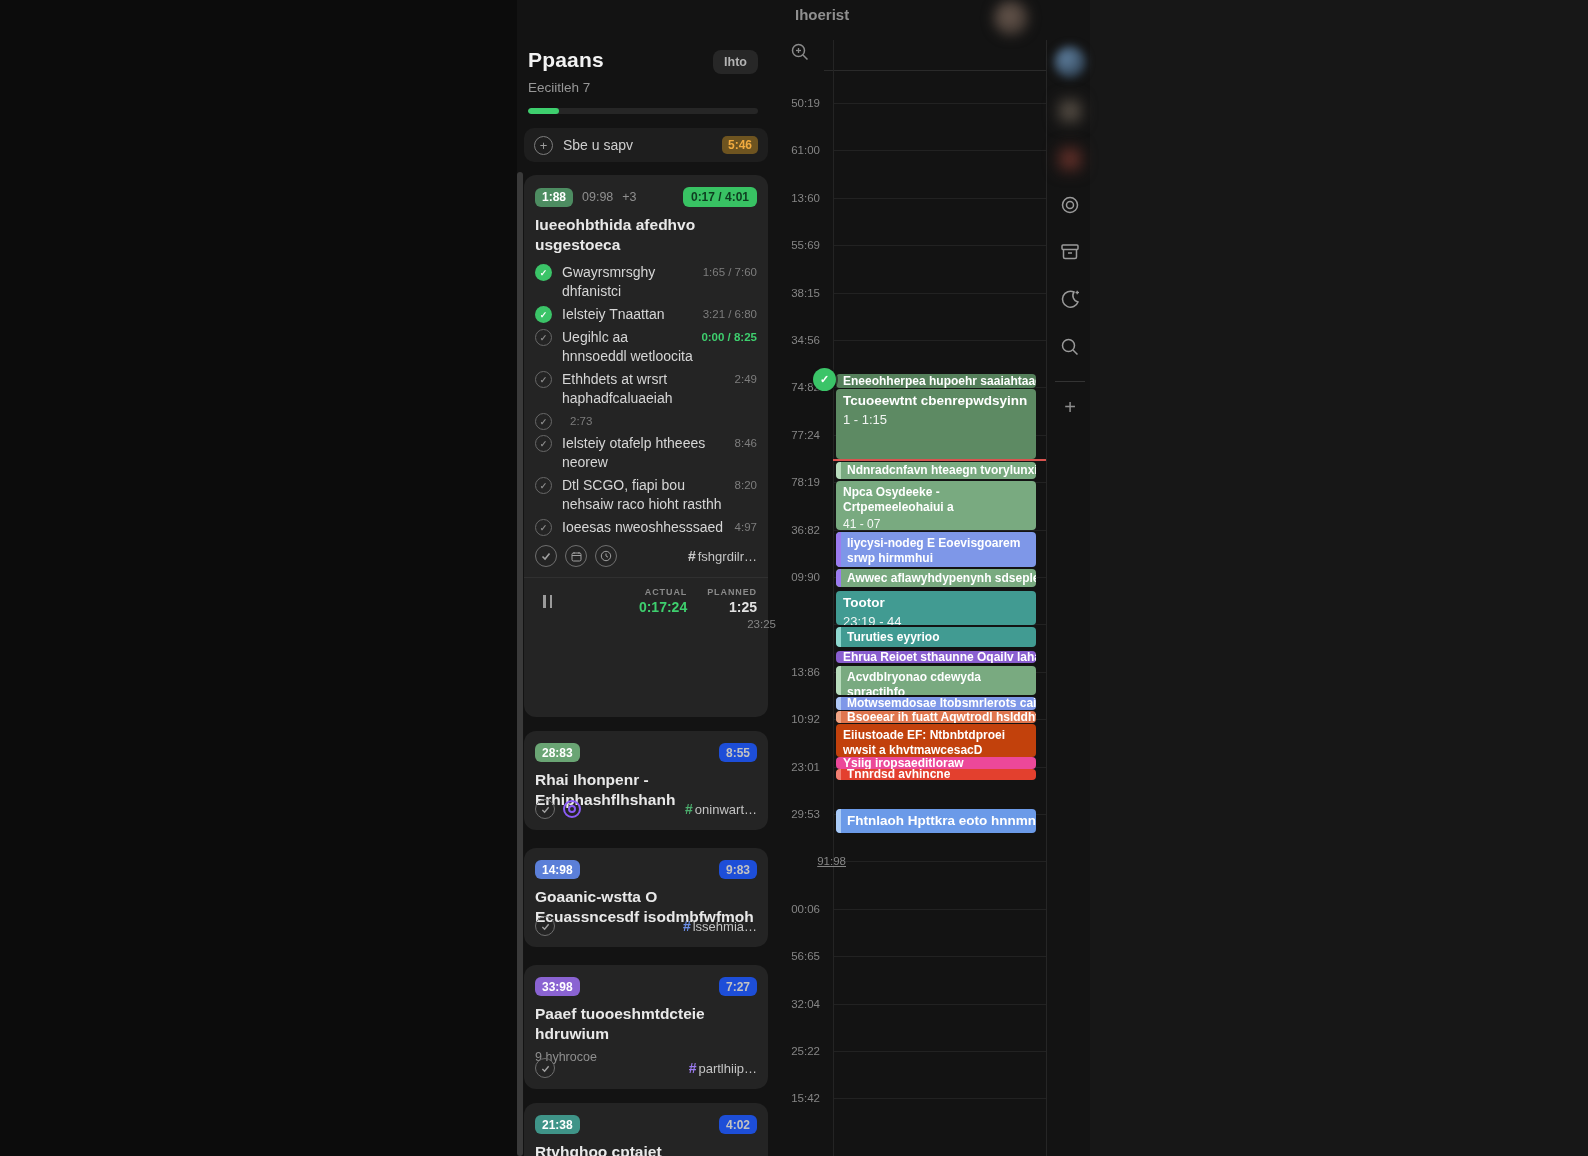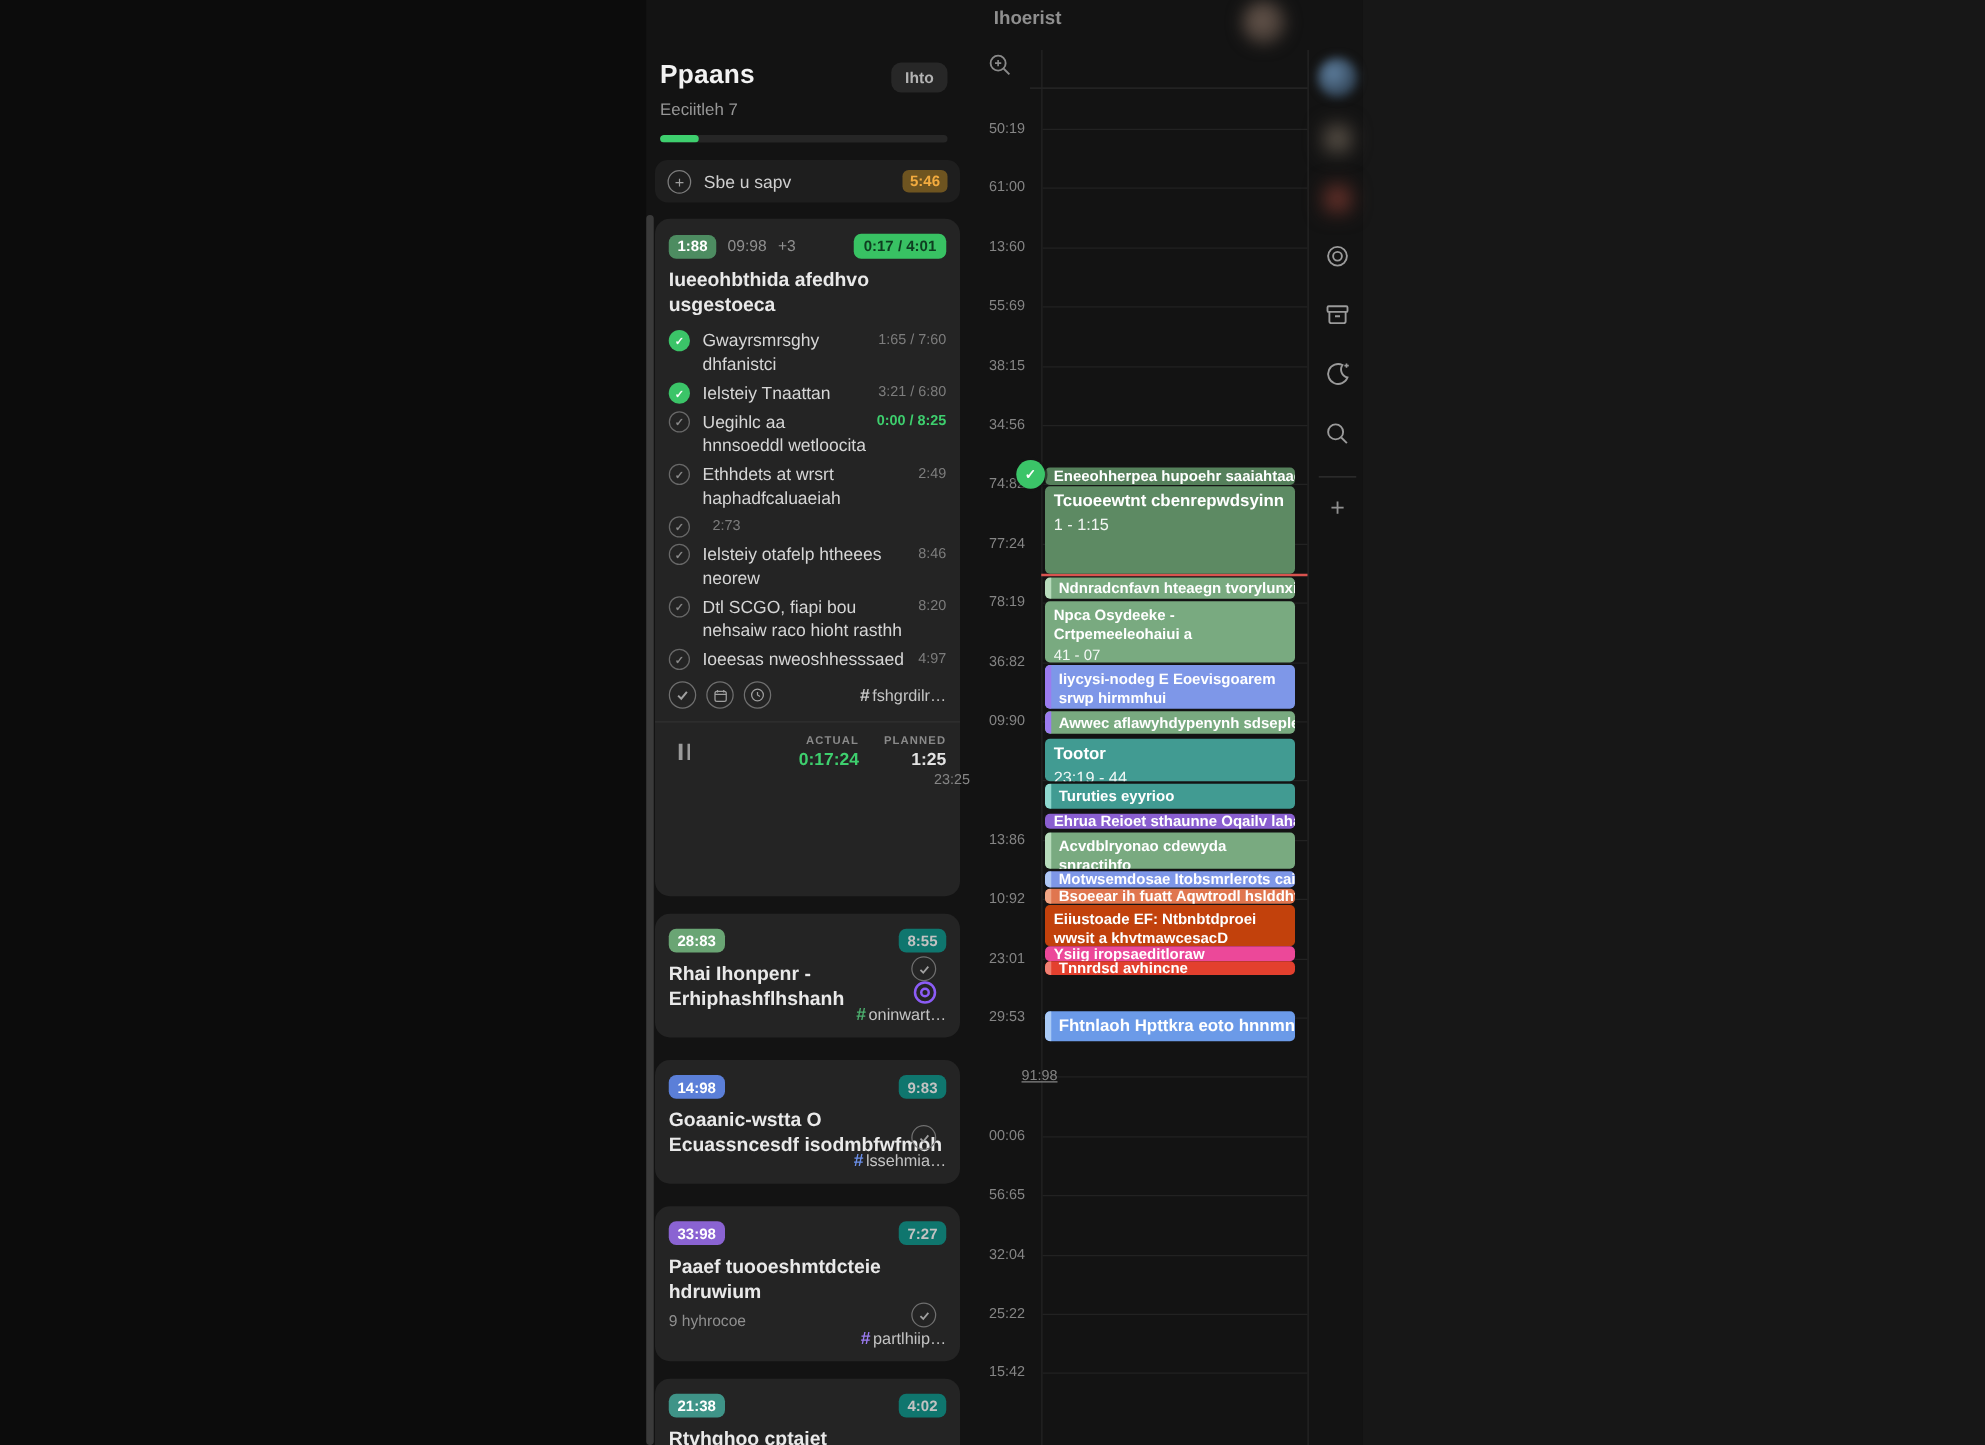--- a/index.html
+++ b/index.html
@@ -28,21 +28,21 @@
     display:flex; align-items:center; justify-content:center; font-size:13px; line-height:1; margin-right:10px; }
   .add-label { font-size:14px; color:#cfcfcf; flex:1; }
   .add-badge { font-size:12px; font-weight:700; padding:2px 6px; border-radius:5px; }
 
   .card { position:absolute; left:7px; width:244px; background:#242424; border-radius:12px; overflow:hidden; }
   .card-pad { padding:12px 11px; }
   .badge-row { display:flex; align-items:center; }
   .badge { font-size:12px; font-weight:700; color:#fff; padding:2.5px 7px; border-radius:6px; }
   .meta-txt { font-size:12.5px; color:#8f8f8f; margin-left:9px; }
   .timer-badge { margin-left:auto; font-size:12px; font-weight:700; padding:3px 8px; border-radius:6px; }
-  .dur-badge { margin-left:auto; background:#0f766e; color:#c2c2c2; font-size:12px; font-weight:700; padding:2.5px 7px; border-radius:6px; }
+  .dur-badge { margin-left:auto; background:#1d4ed8; color:#c2c2c2; font-size:12px; font-weight:700; padding:2.5px 7px; border-radius:6px; }
   .c-title { font-size:15.5px; font-weight:700; color:#e9e9e9; line-height:20px; margin-top:8px; }
   .c-subtitle { font-size:12.5px; color:#8f8f8f; margin-top:6px; }
 
   .subtasks { margin-top:8px; }
   .subtask { display:flex; margin-bottom:4px; }
   .st-icon { width:17px; height:17px; border-radius:50%; flex:0 0 17px; margin-right:10px; margin-top:1px;
     display:flex; align-items:center; justify-content:center; font-size:9px; font-weight:700; }
   .st-done { background:#3bc468; color:#fff; }
   .st-open { border:1.4px solid #686868; color:#8a8a8a; }
   .st-text { flex:1; font-size:14px; color:#d6d6d6; line-height:19px; }
@@ -60,21 +60,21 @@
   .timer-row { display:flex; align-items:center; padding-top:9px; }
   .pause-icon { display:flex; gap:4px; margin-left:8px; }
   .pause-icon i { display:block; width:2.5px; height:13px; background:#9a9a9a; }
   .t-cols { margin-left:auto; display:flex; gap:20px; }
   .t-col { text-align:right; }
   .t-label { font-size:9px; font-weight:700; letter-spacing:.9px; color:#8a8a8a; }
   .t-value { font-size:14px; font-weight:700; margin-top:2px; }
   .t-actual { color:#3ecf6e; }
   .t-planned { color:#e2e2e2; }
 
-  .c-footer { position:absolute; left:11px; right:11px; bottom:11px; display:flex; align-items:flex-end;flex-direction:column; }
+  .c-footer { position:absolute; left:11px; right:11px; bottom:11px; display:flex; align-items:center; }
   .target-icon { width:18px; height:18px; border-radius:50%; border:2px solid #8b5cf6; margin-right:8px;
     display:flex; align-items:center; justify-content:center; }
   .target-icon i { width:8px; height:8px; border-radius:50%; border:2px solid #8b5cf6; display:block; }
 
   
   .cal-topline { position:absolute; left:824px; top:70px; width:222px; height:1px; background:#2a2a2a; }
   .cal-vline { position:absolute; left:833px; top:40px; width:1px; height:1116px; background:#242424; }
   .sidebar-vline { position:absolute; left:1046px; top:40px; width:1px; height:1116px; background:#262626; }
   .gridline { position:absolute; left:834px; width:212px; height:1px; background:#222222; }
   .time-label { position:absolute; width:60px; text-align:right; font-size:11.5px; color:#858585; }

